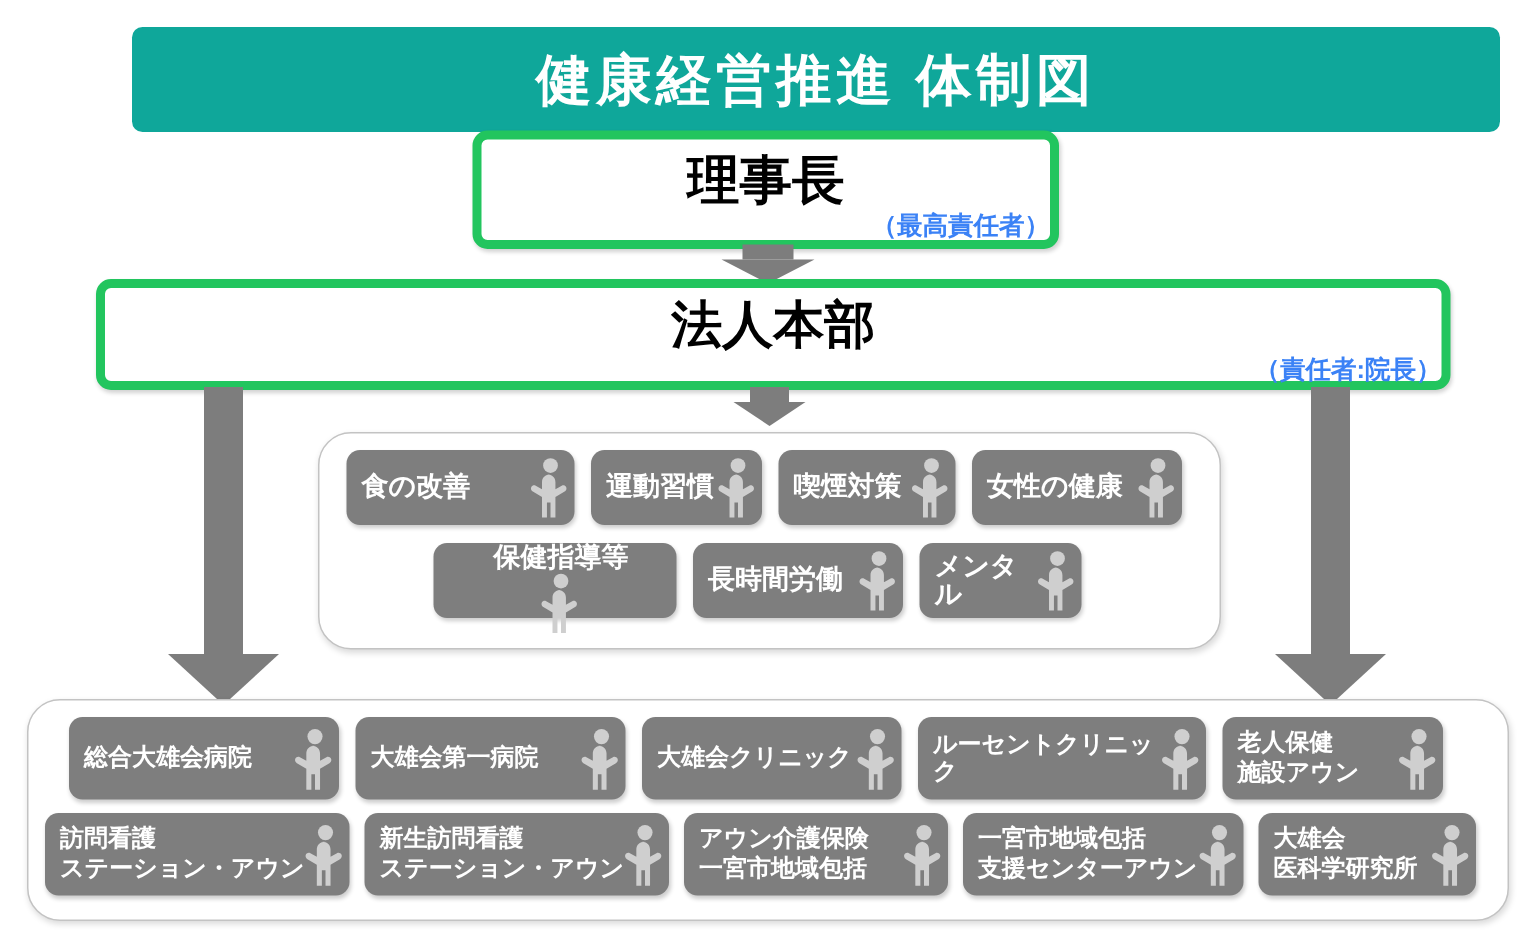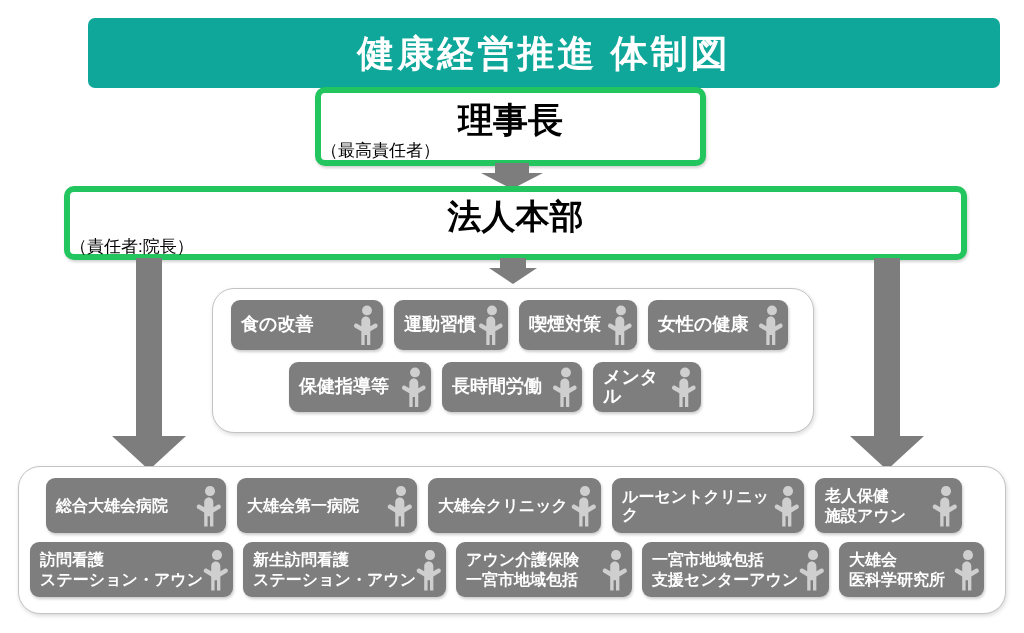--- a/index.html
+++ b/index.html
@@ -55,23 +55,23 @@
     position: absolute;
     left: 0; right: 0;
     text-align: center;
     font-weight: bold;
     color: #000000;
     white-space: nowrap;
   }
   .wbox .sub-label {
     position: absolute;
     left: 0; right: 0;
-    text-align: left;
-    font-weight: normal;
-    color: #000000;
+    text-align: right;
+    font-weight: bold;
+    color: #3b82f6;
     white-space: nowrap;
   }
 
   #box-riji {
     left: 315px;
     top: 87px;
     width: 391px;
     height: 79px;
   }
   #box-riji .main-label { top: 4px;  font-size: 35px; }
@@ -257,21 +257,21 @@
           <span class="chip-label">女性の健康</span>
           <span class="person-icon">
             <svg viewBox="0 0 30 46" xmlns="http://www.w3.org/2000/svg">
               <circle cx="15" cy="7" r="5.4" fill="#cfcfcf"></circle>
               <path d="M15 13.5 c-4 0 -6.2 2.3 -6.2 5.6 l0 5.2 l-4.6 -2.6 c-1.2 -0.7 -2.6 -0.2 -3.2 1 c-0.6 1.2 -0.1 2.6 1.1 3.3 l6.7 3.9 l0 3.0 l0 12.0 l3.6 0 l0 -11.0 l2.6 0 l0 11.0 l3.6 0 l0 -12.0 l0 -3.0 l6.7 -3.9 c1.2 -0.7 1.7 -2.1 1.1 -3.3 c-0.6 -1.2 -2.0 -1.7 -3.2 -1 l-4.6 2.6 l0 -5.2 c0 -3.3 -2.2 -5.6 -6.2 -5.6 z" fill="#cfcfcf"></path>
             </svg>
           </span>
         </div>
       </div>
     <div class="chip-row" id="theme-row-2" style="left: 76px; top: 73px; gap: 11px;">
-        <div class="chip theme" style="width: 142px;">
+        <div class="chip theme" style="width: 162px; flex-direction: column;">
           <span class="chip-label">保健指導等</span>
           <span class="person-icon">
             <svg viewBox="0 0 30 46" xmlns="http://www.w3.org/2000/svg">
               <circle cx="15" cy="7" r="5.4" fill="#cfcfcf"></circle>
               <path d="M15 13.5 c-4 0 -6.2 2.3 -6.2 5.6 l0 5.2 l-4.6 -2.6 c-1.2 -0.7 -2.6 -0.2 -3.2 1 c-0.6 1.2 -0.1 2.6 1.1 3.3 l6.7 3.9 l0 3.0 l0 12.0 l3.6 0 l0 -11.0 l2.6 0 l0 11.0 l3.6 0 l0 -12.0 l0 -3.0 l6.7 -3.9 c1.2 -0.7 1.7 -2.1 1.1 -3.3 c-0.6 -1.2 -2.0 -1.7 -3.2 -1 l-4.6 2.6 l0 -5.2 c0 -3.3 -2.2 -5.6 -6.2 -5.6 z" fill="#cfcfcf"></path>
             </svg>
           </span>
         </div>
         <div class="chip theme" style="width: 140px;">
           <span class="chip-label">長時間労働</span>

